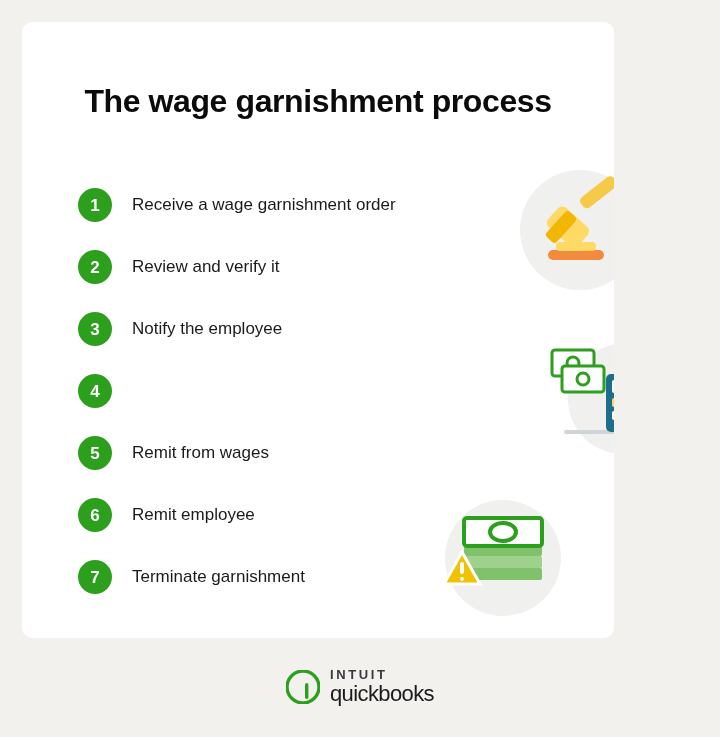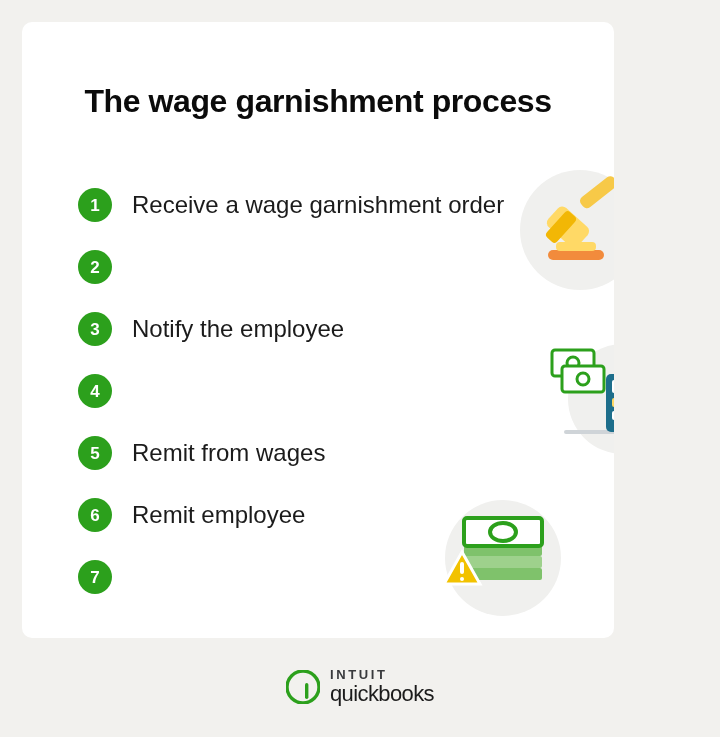--- a/index.html
+++ b/index.html
@@ -59,21 +59,21 @@
     color: #ffffff;
     font-size: 17px;
     font-weight: bold;
     display: flex;
     align-items: center;
     justify-content: center;
     line-height: 1;
   }
   .step-label {
     margin-left: 20px;
-    font-size: 24px;
+    font-size: 17px;
     color: #1b1b1b;
     line-height: 1.25;
   }
 
   
   .illus {
     position: absolute;
   }
   .illus .disc {
     position: absolute;
@@ -141,20 +141,21 @@
 
     <div class="steps">
 
       <div class="step">
         <div class="step-num">1</div>
         <div class="step-label">Receive a wage garnishment order</div>
       </div>
 
       <div class="step">
         <div class="step-num">2</div>
+        <div class="step-label">Review and verify it</div>
       </div>
 
       <div class="step">
         <div class="step-num">3</div>
         <div class="step-label">Notify the employee</div>
       </div>
 
       <div class="step">
         <div class="step-num">4</div>
       </div>
@@ -164,20 +165,21 @@
         <div class="step-label">Remit from wages</div>
       </div>
 
       <div class="step">
         <div class="step-num">6</div>
         <div class="step-label">Remit employee</div>
       </div>
 
       <div class="step">
         <div class="step-num">7</div>
+        <div class="step-label">Terminate garnishment</div>
       </div>
 
     </div>
 
     <div class="illus illus-gavel">
       <div class="disc"></div>
       <svg width="120" height="120" viewBox="0 0 120 120" style="position:absolute;left:0;top:0;">
 
         <rect x="58" y="30" width="42" height="13" rx="5" transform="rotate(-38 58 30)" fill="#f7c948"></rect>
 

